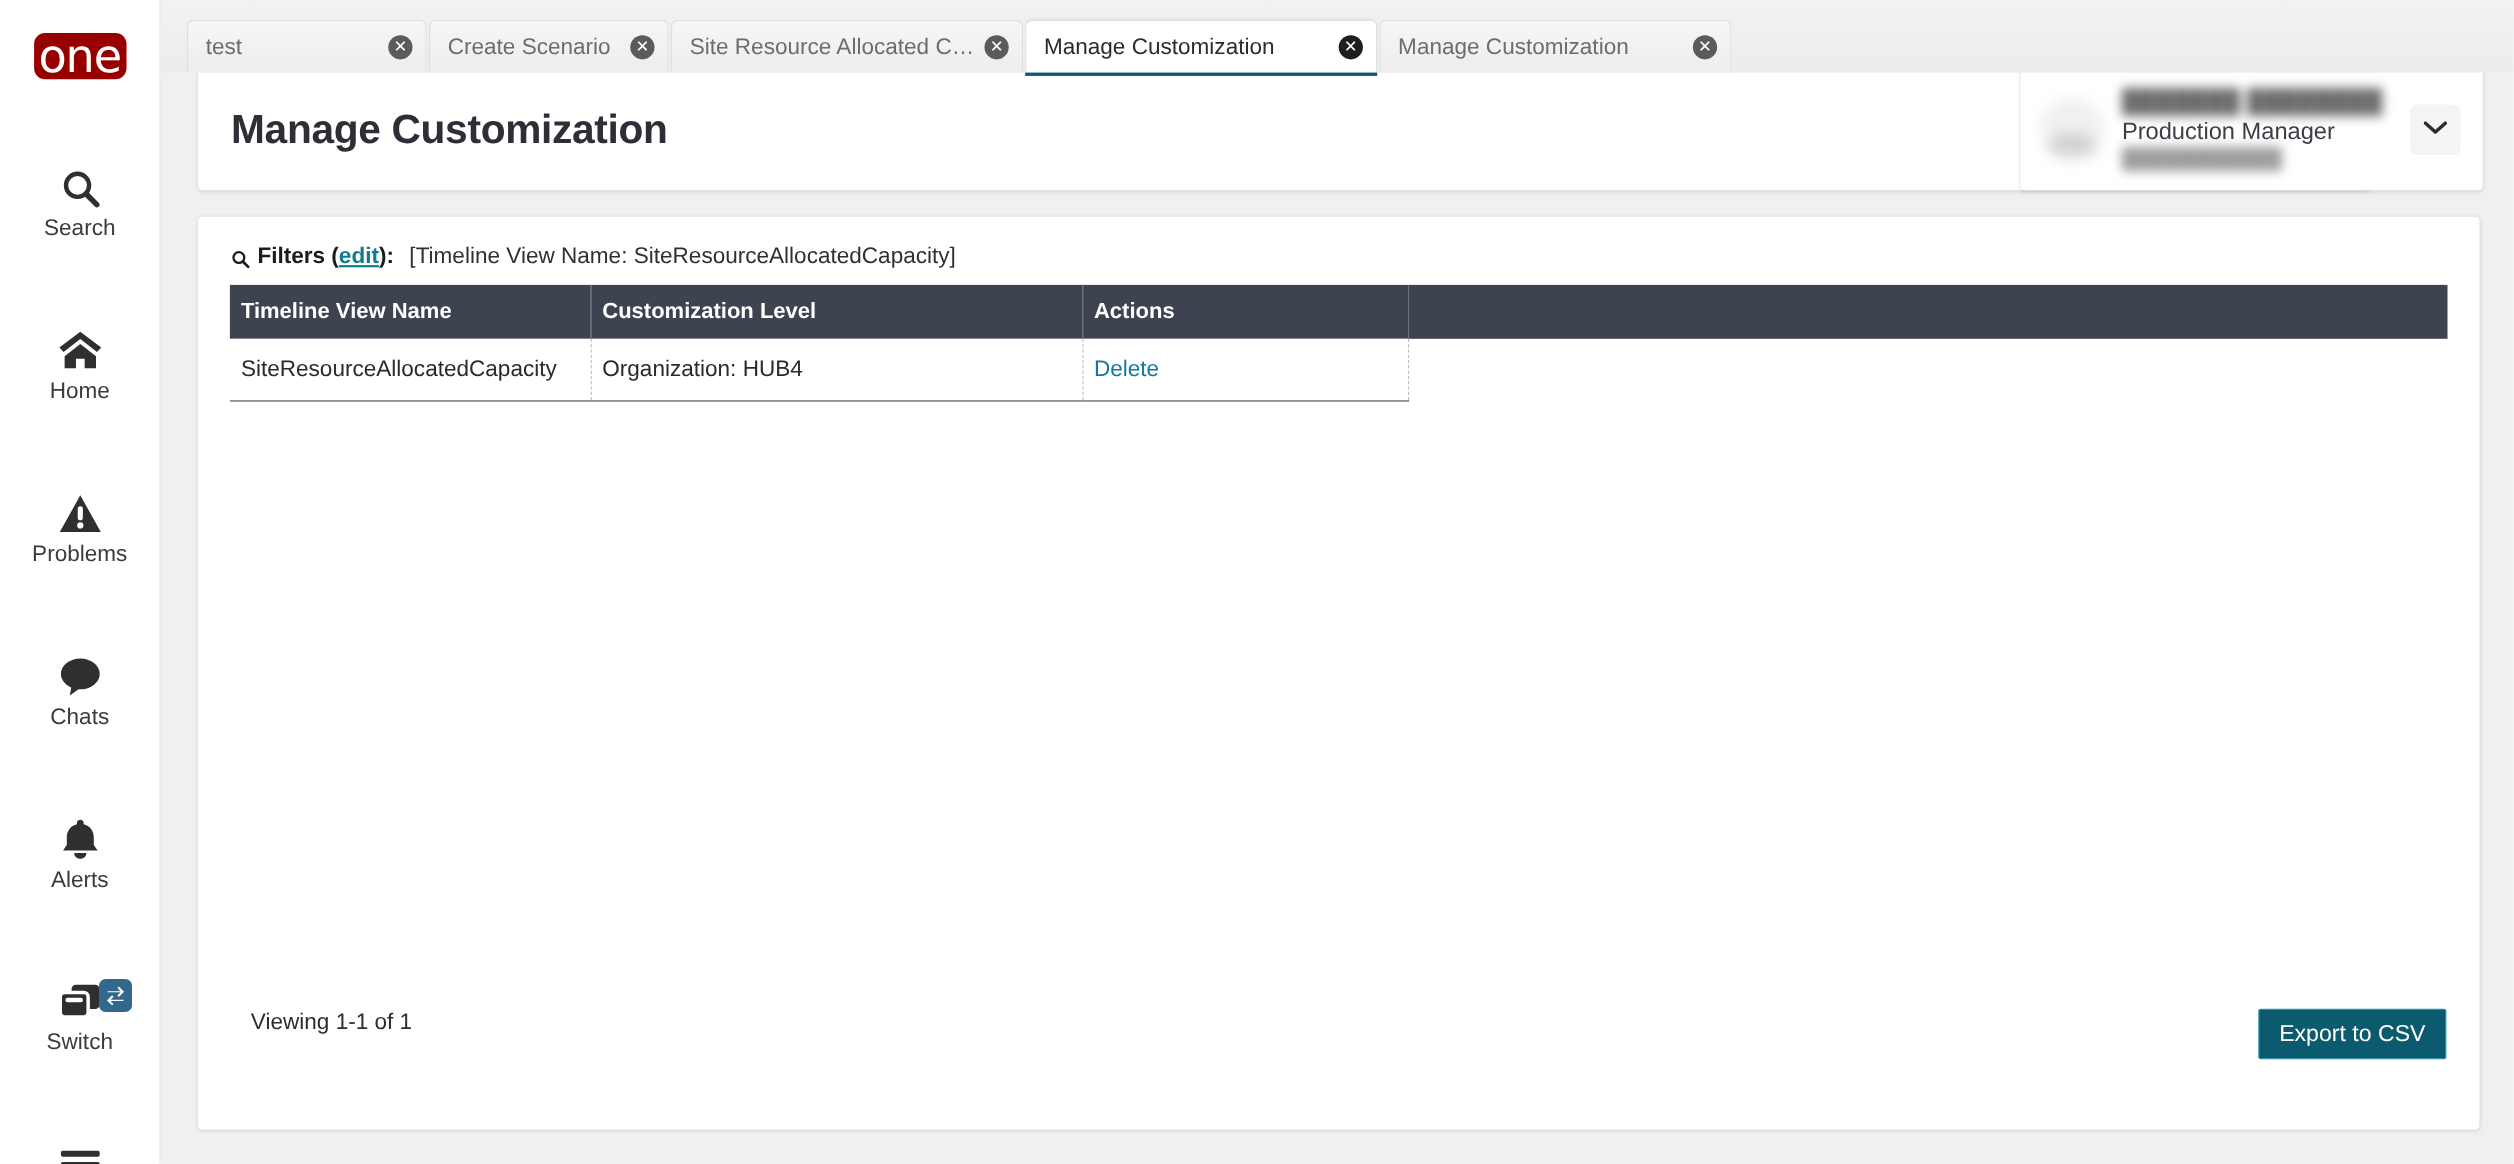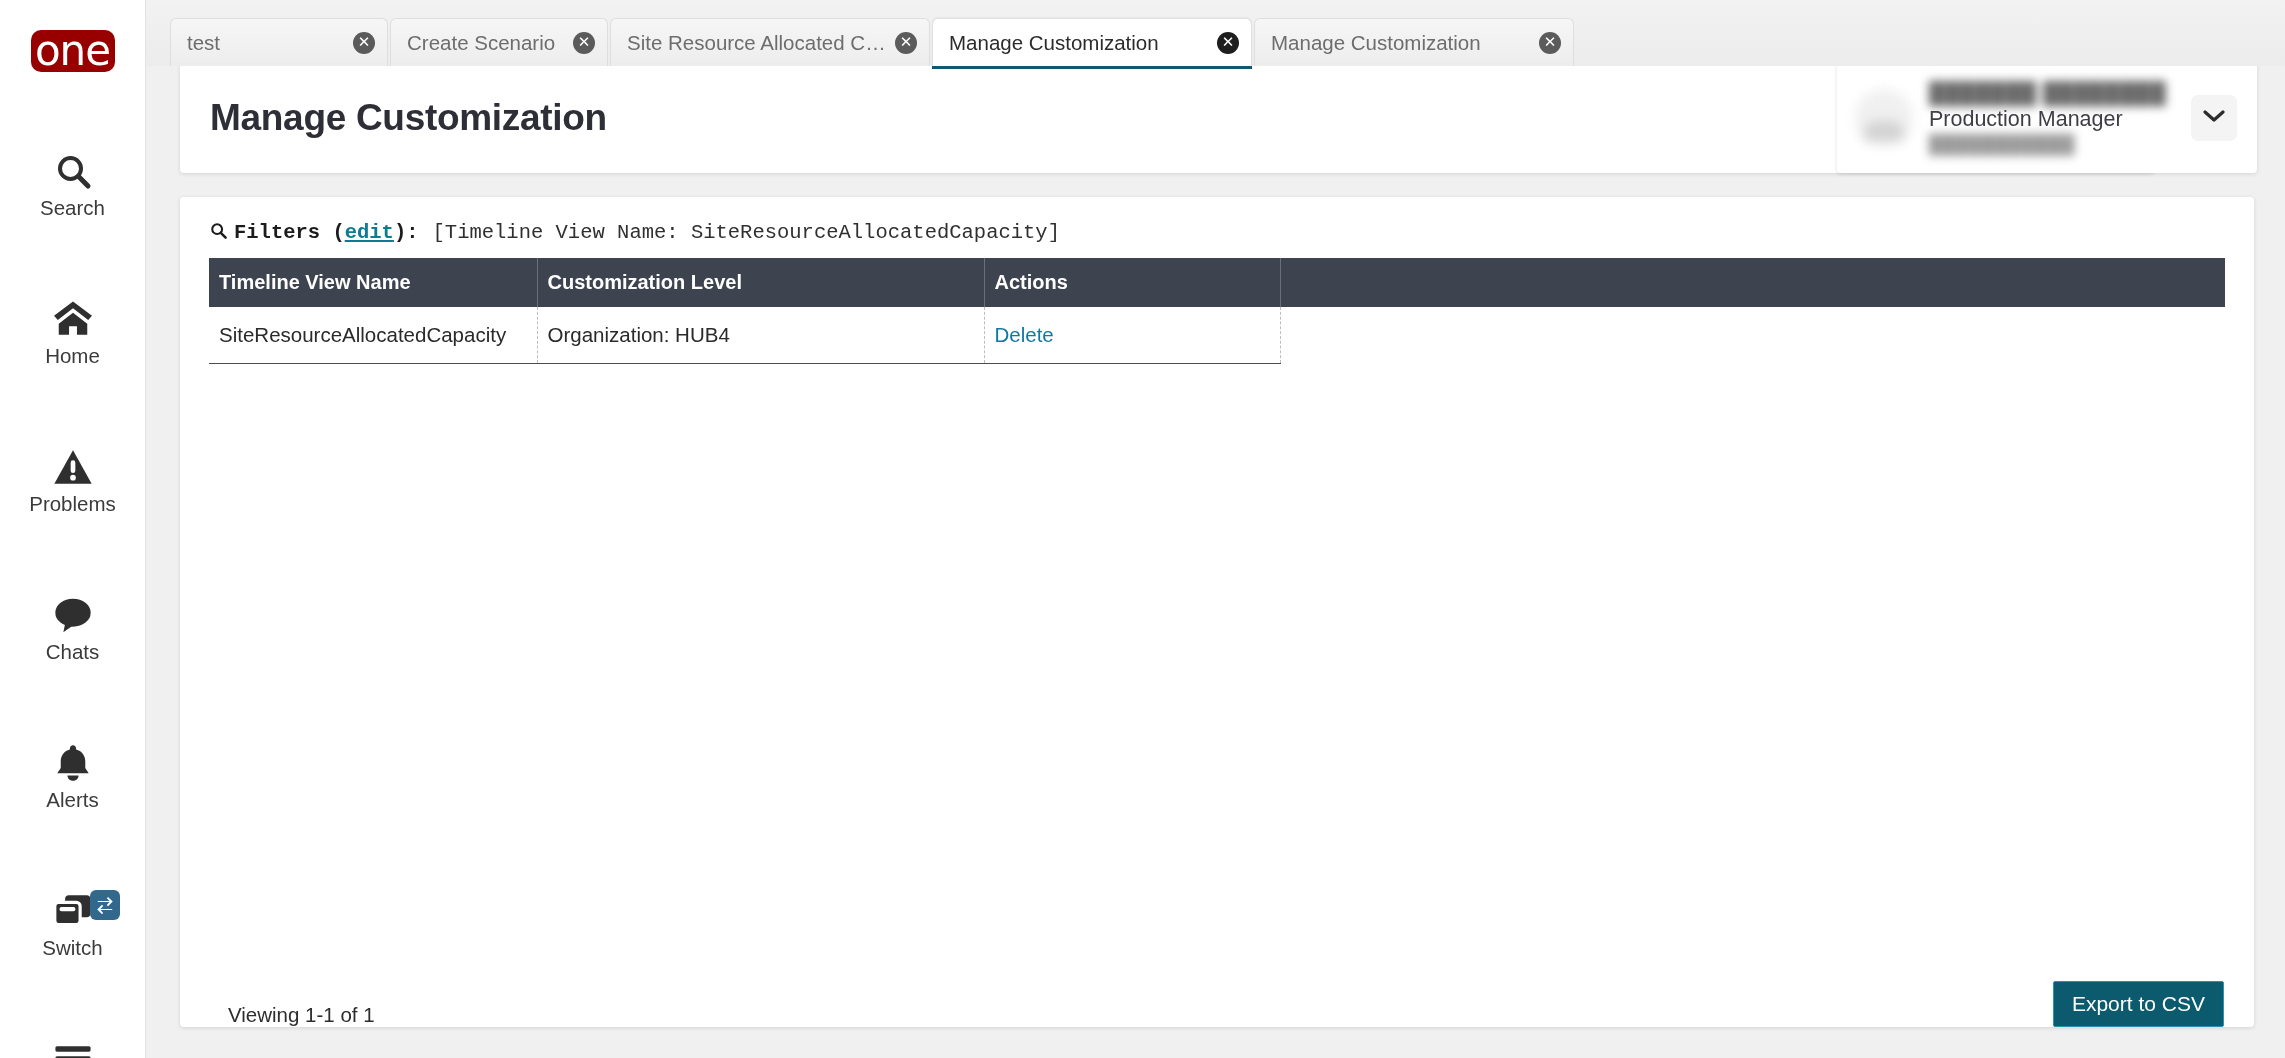--- a/index.html
+++ b/index.html
@@ -203,24 +203,23 @@
   
   #content-panel {
     position: absolute; left: 180px; top: 197px;
     width: 2074px; height: 830px;
     background: #ffffff;
     border-radius: 4px;
     box-shadow: 0 1px 4px rgba(0,0,0,.12);
     z-index: 10;
   }
   #filters-row {
-    display: flex; align-items: flex-start;
+    display: flex; align-items: flex-end;
     padding: 24px 0 0 29px;
     font-size: 20.5px;
-    font-family: Liberation Mono, monospace;
   }
   #filters-icon { margin-right: 6px; display: flex; align-items: center; }
   #filters-label { font-weight: bold; color: #1c1c1c; }
   #filters-edit {
     color: #0f7b91; text-decoration: underline;
     cursor: pointer; font-weight: bold;
   }
   #filters-value { margin-left: 14px; color: #303030; }
 
   
@@ -247,21 +246,21 @@
   }
   .cell-link { color: #1278a0; cursor: pointer; }
   .col-a { width: 328px; }
   .col-b { width: 447px; }
   .col-c { width: 296px; }
 
   
   #grid-footer {
     position: absolute; left: 0; bottom: 0;
     width: 2074px; height: 110px;
-    display: flex; align-items: flex-end;
+    display: flex; align-items: flex-start;
     padding: 0 30px 0 48px;
   }
   #viewing-text { font-size: 20.5px; color: #2d2d2d; flex: 1; }
   #export-btn {
     background: #0b5a6e; color: #ffffff;
     border: 1px solid #2d93ad;
     font-size: 21px;
     padding: 10px 18px; border-radius: 2px;
     cursor: pointer;
     font-family: "Liberation Sans", sans-serif;

